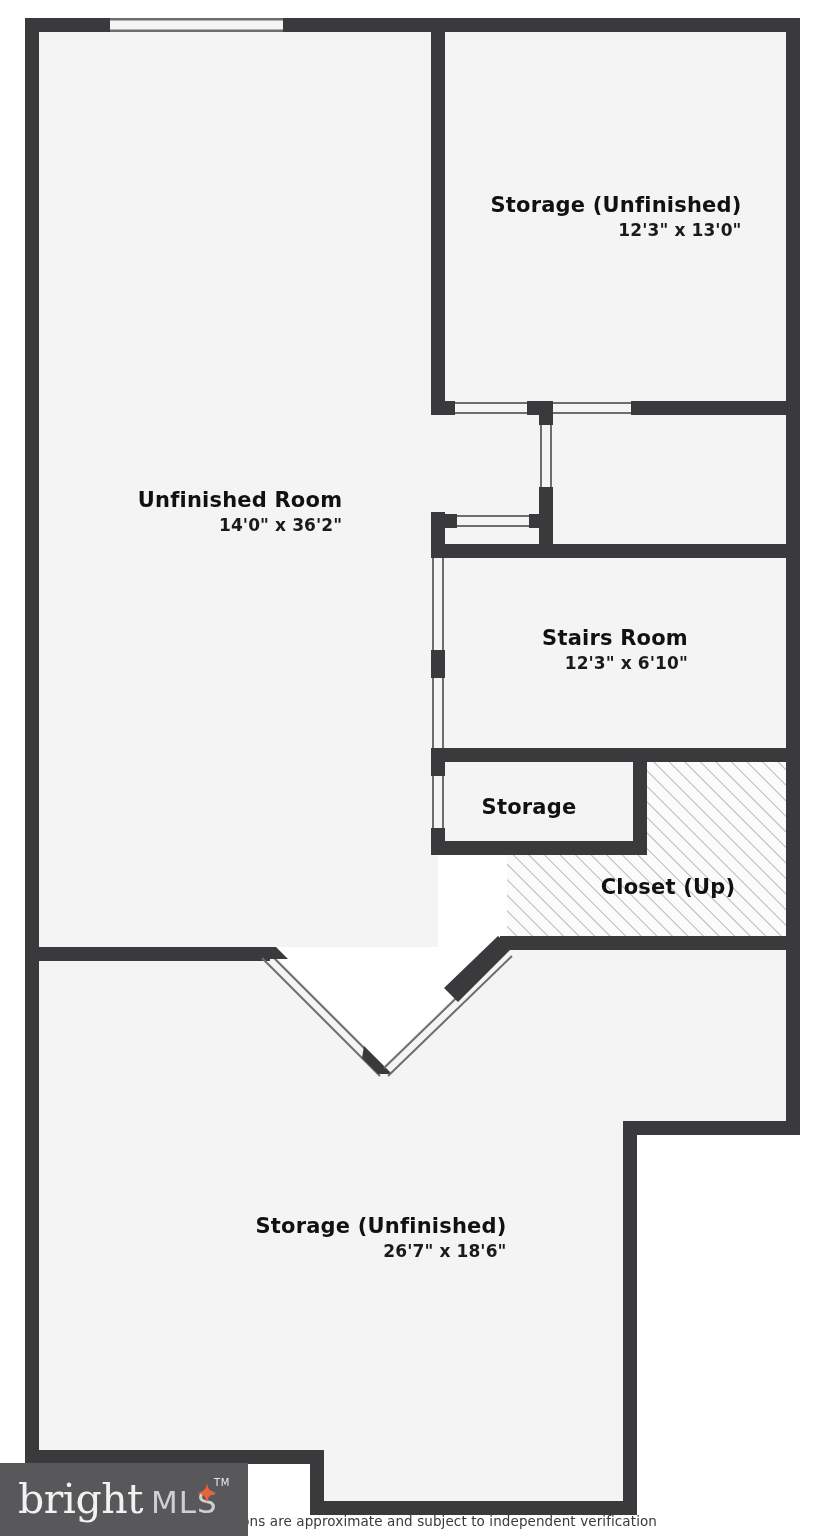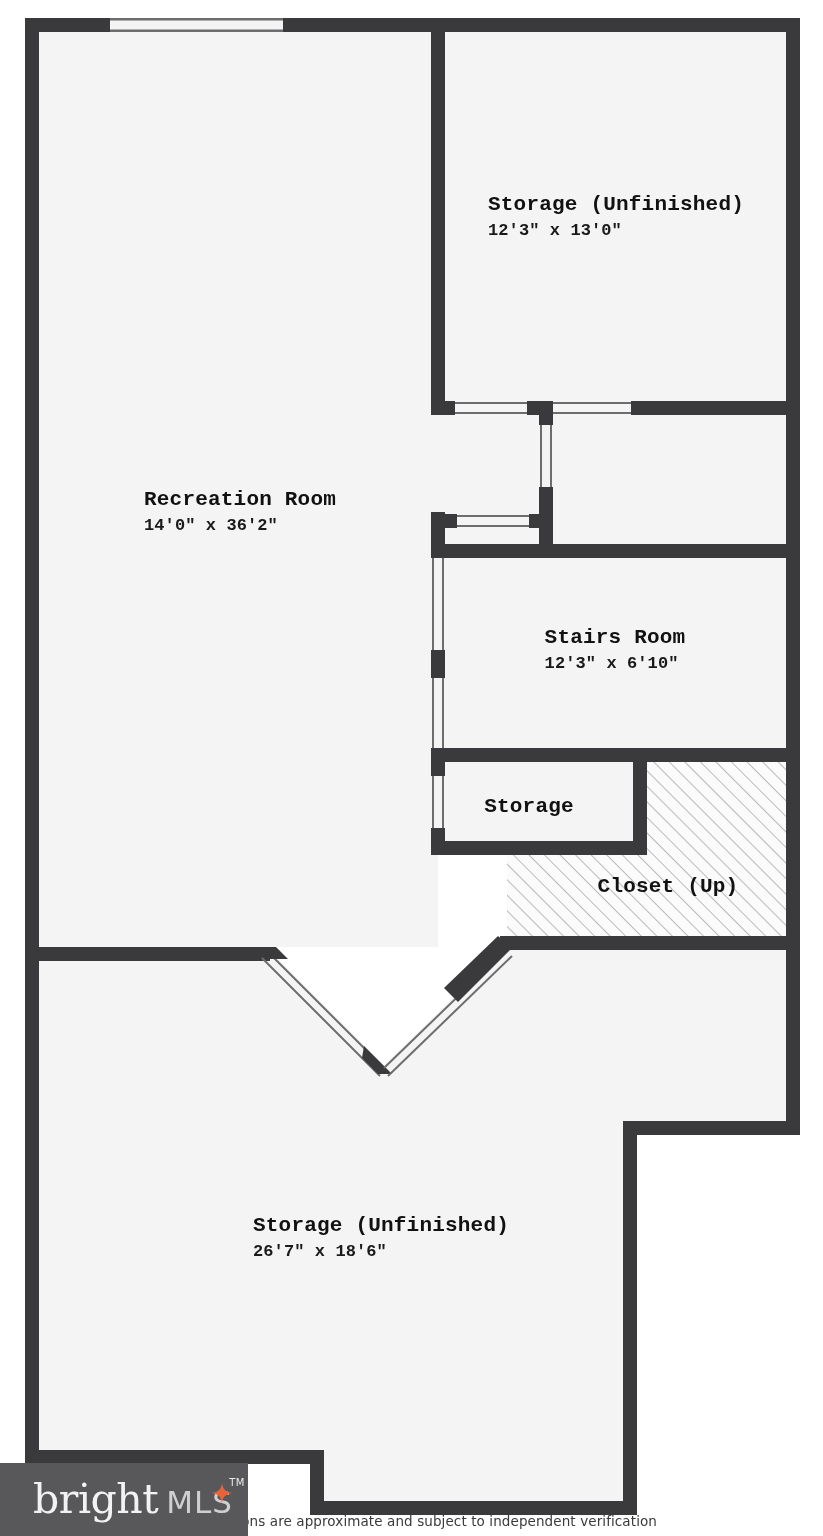--- a/index.html
+++ b/index.html
@@ -21,26 +21,25 @@
   #floorplan-svg {
     position: absolute;
     left: 0;
     top: 0;
     width: 823px;
     height: 1536px;
     display: block;
   }
   .room-label-group {
     position: absolute;
-    text-align: left;
+    text-align: right;
     color: #141414;
     white-space: nowrap;
     transform: translate(-50%, -50%);
     pointer-events: none;
-    font-family: Liberation Mono, monospace;
   }
   .room-name {
     font-size: 21px;
     font-weight: 700;
     letter-spacing: 0.2px;
     line-height: 1.18;
     color: #111111;
   }
   .room-dims {
     font-size: 17px;
@@ -57,21 +56,21 @@
   
   #watermark-box {
     position: absolute;
     left: 0;
     top: 1463px;
     width: 248px;
     height: 73px;
     background: #58585a;
     display: flex;
     align-items: center;
-    justify-content: center;
+    justify-content: flex-start;
     padding-left: 18px;
     box-sizing: border-box;
   }
   #brand-lockup {
     position: relative;
     display: flex;
     align-items: baseline;
     line-height: 1;
   }
   #brand-bright {
@@ -252,21 +251,21 @@
       <rect x="431" y="748" width="369" height="14"></rect>
 
       <rect x="633" y="748" width="14" height="107"></rect>
 
       <rect x="431" y="841" width="216" height="14"></rect>
 
     </g>
   </svg>
 
   <div class="room-label-group" style="left:240px; top:512px;">
-    <div class="room-name">Recreation Room</div>
+    <div class="room-name">Unfinished Room</div>
     <div class="room-dims">14'0" x 36'2"</div>
   </div>
 
   <div class="room-label-group" style="left:616px; top:217px;">
     <div class="room-name">Storage (Unfinished)</div>
     <div class="room-dims">12'3" x 13'0"</div>
   </div>
 
 
   <div class="room-label-group" style="left:615px; top:650px;">

